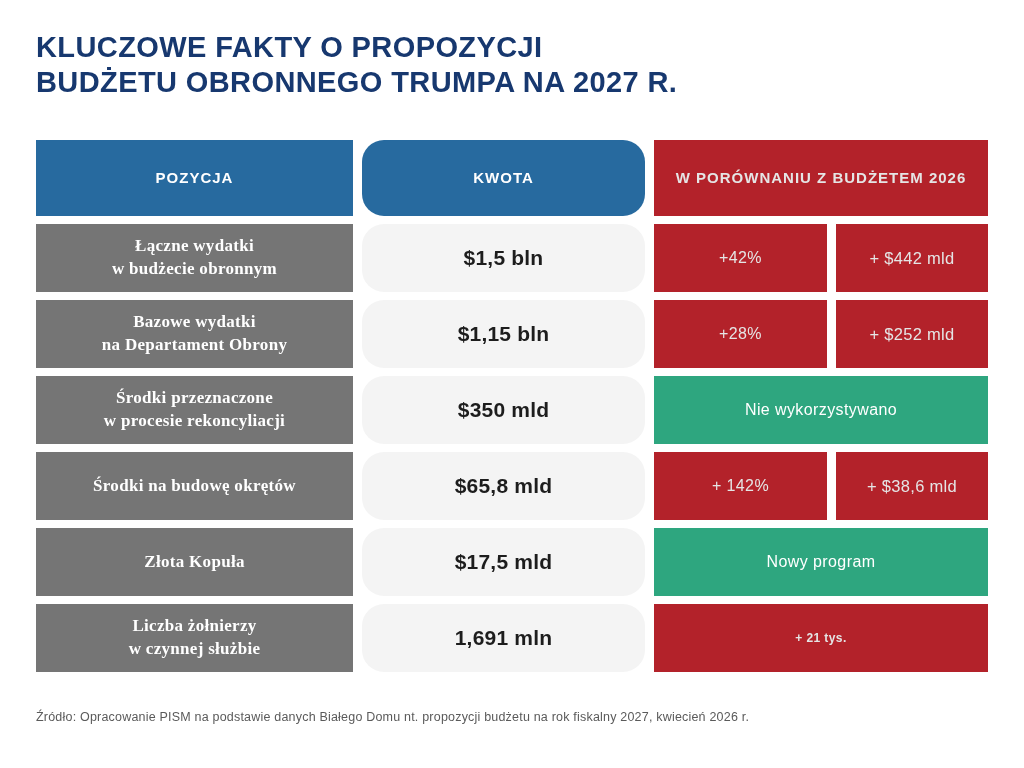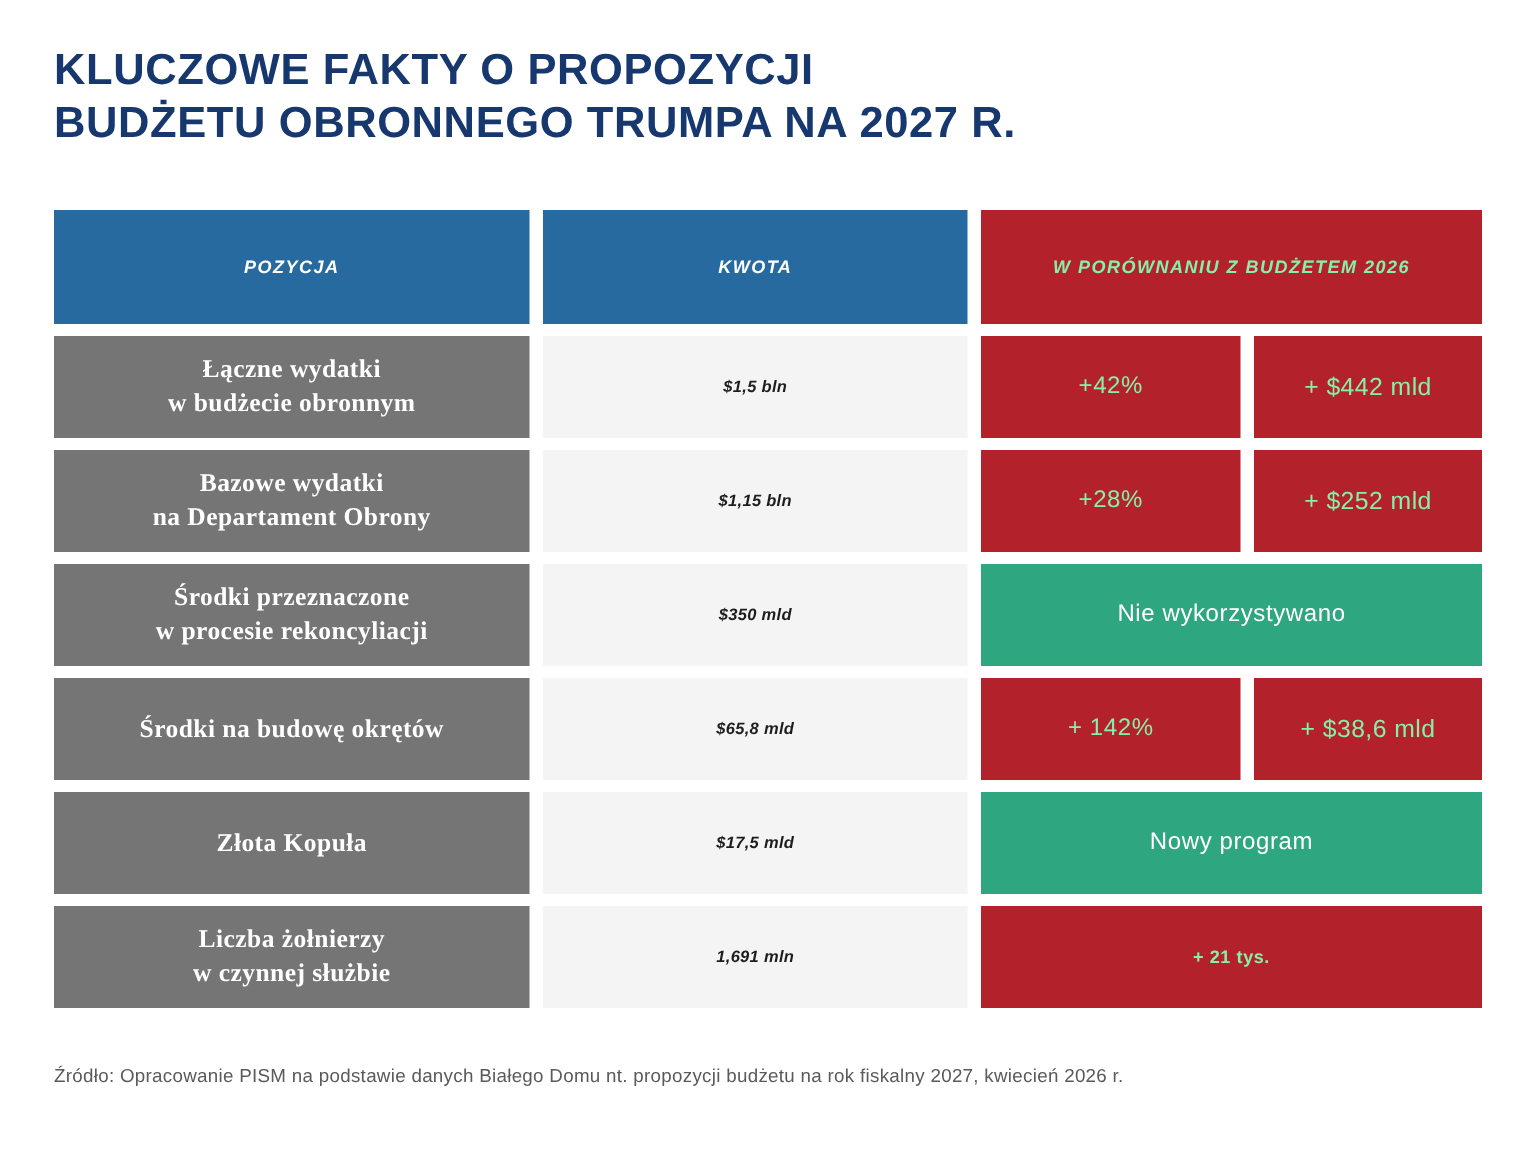--- a/index.html
+++ b/index.html
@@ -40,41 +40,40 @@
 
   .cell {
     display: flex;
     flex-direction: column;
     align-items: center;
     justify-content: center;
     text-align: center;
     line-height: 1.35;
   }
   .col-item   { width: 317px; }
-  .col-amount { width: 283px; }
+  .col-amount { width: 283px; border-radius: 22px; }
   .col-comp   { width: 334px; }
   .comp-split { width: 334px; display: flex; gap: 9px; }
   .comp-pct   { width: 173px; }
   .comp-delta { width: 152px; }
 
   .c-blue  { background: #276a9f; color: #ffffff; }
-  .c-red   { background: #b3222a; color: #86efac; }
+  .c-red   { background: #b3222a; color: #e5e5e5; }
   .c-green { background: #2ea67f; color: #ffffff; }
   .c-grey  { background: #757575; color: #ffffff; font-family: Liberation Serif, serif; }
   .c-light { background: #f4f4f4; color: #1d1d1d; }
 
   .hdr-label {
-    font-size: 12px;
+    font-size: 15px;
     font-weight: 700;
     letter-spacing: 1px;
     text-transform: uppercase;
-    font-style: italic;
   }
   .item-label { font-size: 17px; font-weight: 700; letter-spacing: 0.3px; }
-  .amount-val { font-size: 11px; font-weight: 700; letter-spacing: 0.2px; font-style: italic; }
+  .amount-val { font-size: 21px; font-weight: 700; letter-spacing: 0.2px; }
   .pct-val    { font-size: 16px; font-weight: 400; letter-spacing: 0.4px; }
   .delta-val  { font-size: 16.5px; font-weight: 400; letter-spacing: 0.3px; }
   .note-val   { font-size: 16px; font-weight: 400; letter-spacing: 0.4px; }
   .bold-val   { font-size: 12px; font-weight: 700; letter-spacing: 0.4px; }
 
   .source {
     position: absolute;
     left: 36px; top: 710px;
     font-size: 12.5px;
     color: #5a5a5a;

